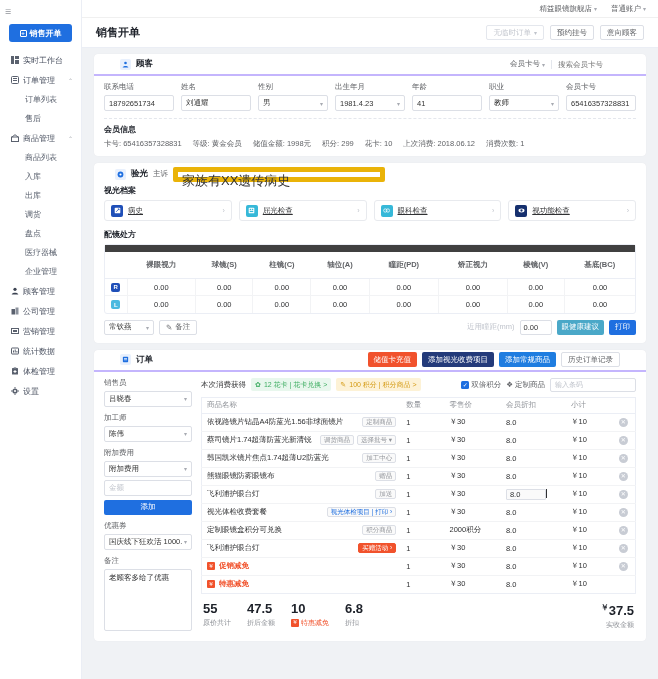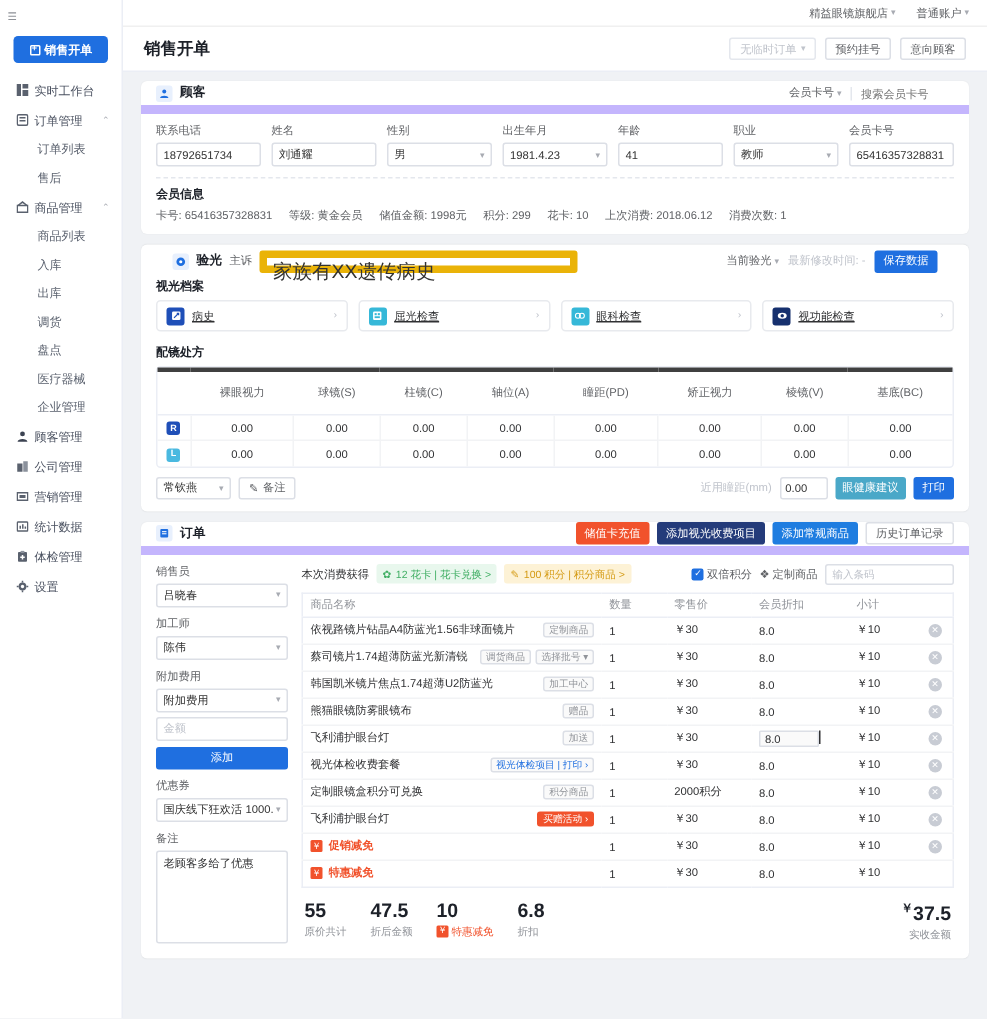--- a/index.html
+++ b/index.html
@@ -66,22 +66,22 @@
   .btn.muted { color: #c0c4cc; background: #fff; border-color: #e4e7ed; }
   .btn .dn { font-size: 6px; }
 
   .scroll { flex: 1; overflow: hidden; padding: 6px 12px 10px 12px; }
 
   .card {
     background: #fff; border-radius: 4px; margin-bottom: 7px;
     box-shadow: 0 0 1px rgba(0,0,0,.08);
   }
   .card-head {
-    height: 22px; display: flex; align-items: center; padding: 0 10px;
-    border-bottom: 6px solid #c4b5fd; gap: 5px;
+    height: 22px; display: flex; align-items: center; padding: 0 26px;
+    border-bottom: 2px solid #c4b5fd; gap: 5px;
   }
   .card-badge {
     width: 11px; height: 11px; border-radius: 2px; background: #e8f0fd;
     color: #1f6fe0; display: inline-flex; align-items: center; justify-content: center;
     font-size: 7px;
   }
   .card-title { font-size: 8.5px; font-weight: bold; color: #1d2129; }
   .card-head-right { margin-left: auto; display: flex; align-items: center; gap: 6px; }
   .muted-sm { font-size: 7.5px; color: #c0c4cc; }
   .label-sm { font-size: 7.5px; color: #606266; }
@@ -136,22 +136,22 @@
   .rx-box { border: 1px solid #ebeef5; border-radius: 3px; }
   .rx-tabs { height: 19px; display: flex; align-items: center; justify-content: center; gap: 13px; }
   .rx-tab { font-size: 7.5px; color: #909399; cursor: pointer; position: relative; }
   .rx-tab.active { color: #1d2129; font-weight: bold; }
   .rx-tab.active::after {
     content: ""; position: absolute; left: 50%; transform: translateX(-50%);
     bottom: -4px; width: 8px; height: 1.5px; background: #1f6fe0;
   }
   table.rx { width: 100%; border-collapse: collapse; }
   table.rx th {
-    font-size: 7.5px; font-weight: normal; color: #606266; height: 30px;
-    border-top: 3px solid #404040; border-bottom: 1px solid #ebeef5; text-align: center;
+    font-size: 7.5px; font-weight: bold; color: #606266; height: 30px;
+    border-top: 7px solid #404040; border-bottom: 1px solid #ebeef5; text-align: center;
   }
   table.rx td {
     font-size: 7.5px; color: #303133; height: 17px; text-align: center;
     border-bottom: 1px solid #f2f3f5; border-right: 1px solid #f2f3f5;
   }
   table.rx tr:last-child td { border-bottom: none; }
   table.rx td:last-child, table.rx th:last-child { border-right: none; }
   td.eye-cell { width: 22px; border-right: 1px solid #f2f3f5; }
   .eye-tag {
     width: 9px; height: 9px; border-radius: 2px; color: #fff; font-size: 6px;
@@ -521,28 +521,20 @@
           <span class="card-badge">
             <svg width="7" height="7" viewBox="0 0 8 8">
                 <circle cx="4" cy="4" r="3.3" fill="#1f6fe0"></circle>
                 <circle cx="4" cy="4" r="1.2" fill="#fff"></circle>
               </svg>
           </span>
           <span class="card-title">验光</span>
           <span class="label-sm">主诉</span>
           <div class="opt-input">
             <span>家族有XX遗传病史</span>
-          </div>
-          <div class="card-head-right">
-            <div class="topbar-item">
-              <span>当前验光</span>
-              <span class="dn">▾</span>
-            </div>
-            <span class="muted-sm">最新修改时间: -</span>
-            <button class="btn-primary">保存数据</button>
           </div>
         </div>
 
         <div class="sec-title">视光档案</div>
         <div class="file-cards">
           <div class="file-card">
             <span class="file-ico" style="background:#1f4fb8">
               <svg width="7" height="7" viewBox="0 0 8 8">
                   <rect x="0.8" y="0.8" width="6.4" height="6.4" rx="1" fill="#fff"></rect>
                   <path d="M2.3 5.6 L5.6 2.3" stroke="#1f4fb8" stroke-width="0.9"></path>

